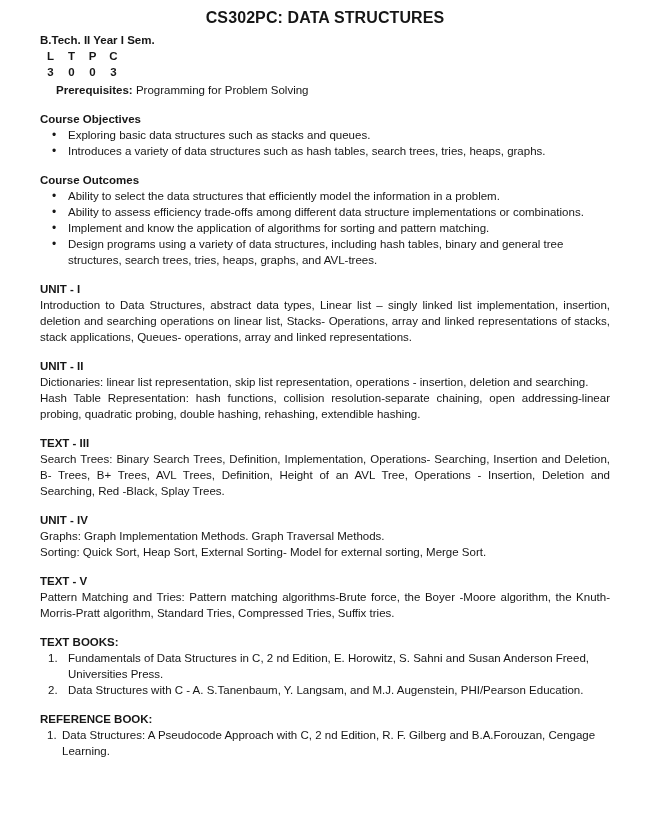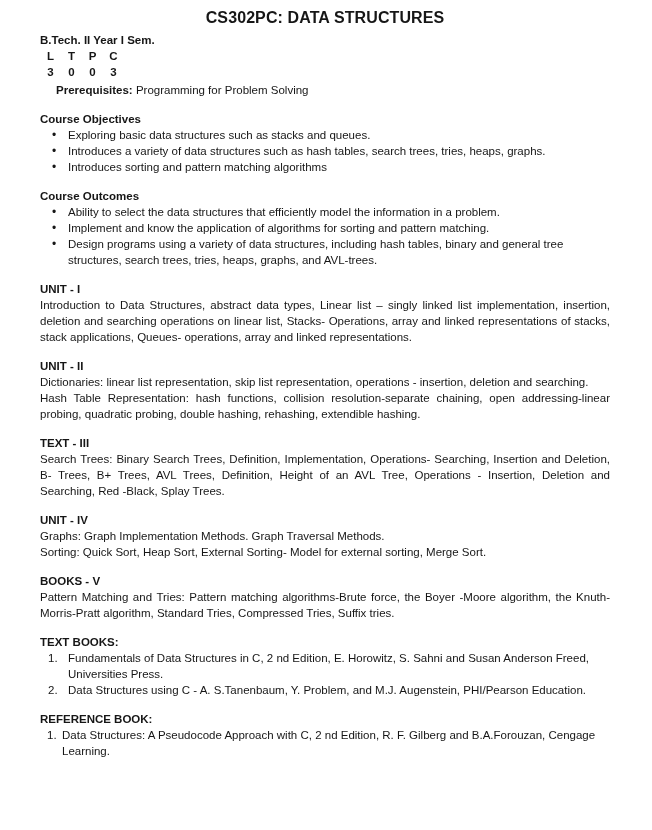--- a/index.html
+++ b/index.html
@@ -61,28 +61,28 @@
   <div class="prereq">
     <span class="bold">Prerequisites:</span>
     <span>Programming for Problem Solving</span>
   </div>
 
   <div>
     <div class="sec-heading">Course Objectives</div>
     <ul class="bullets">
       <li>Exploring basic data structures such as stacks and queues.</li>
       <li>Introduces a variety of data structures such as hash tables, search trees, tries, heaps, graphs.</li>
-      <li>Introduces sorting and pattern matching algorithms</li>
     </ul>
   </div>
 
   <div>
     <div class="sec-heading">Course Outcomes</div>
     <ul class="bullets">
       <li>Ability to select the data structures that efficiently model the information in a problem.</li>
+      <li>Ability to assess efficiency trade-offs among  different data structure  implementations or combinations.</li>
       <li>Implement and know the application of algorithms for sorting and pattern matching.</li>
       <li>Design programs using a variety of data structures, including hash tables, binary and general tree structures, search trees, tries, heaps, graphs, and AVL-trees.</li>
     </ul>
   </div>
 
   <div>
     <div class="sec-heading">UNIT - I</div>
     <p class="unit-para">Introduction to Data Structures, abstract data types, Linear list – singly linked list implementation, insertion, deletion and searching operations on linear list, Stacks- Operations, array and linked representations of stacks, stack applications, Queues- operations, array and linked representations.</p>
   </div>
 
@@ -97,29 +97,29 @@
     <p class="unit-para">Search Trees: Binary Search Trees, Definition, Implementation, Operations- Searching, Insertion and Deletion, B- Trees, B+ Trees, AVL Trees, Definition, Height of an AVL Tree, Operations - Insertion, Deletion and Searching, Red -Black, Splay Trees.</p>
   </div>
 
   <div>
     <div class="sec-heading">UNIT - IV</div>
     <p class="unit-para">Graphs: Graph Implementation Methods. Graph Traversal Methods.</p>
     <p class="unit-para">Sorting: Quick Sort, Heap Sort, External Sorting- Model for external sorting, Merge Sort.</p>
   </div>
 
   <div>
-    <div class="sec-heading">BOOKS - V</div>
+    <div class="sec-heading">TEXT - V</div>
     <p class="unit-para">Pattern Matching and Tries: Pattern matching algorithms-Brute force, the Boyer -Moore algorithm, the Knuth-Morris-Pratt algorithm, Standard Tries, Compressed Tries, Suffix tries.</p>
   </div>
 
   <div>
     <div class="sec-heading">TEXT BOOKS:</div>
     <ol class="books">
       <li>Fundamentals of Data Structures in C, 2 nd Edition, E. Horowitz, S. Sahni and Susan Anderson Freed, Universities Press.</li>
-      <li>Data Structures using C - A. S.Tanenbaum, Y. Problem, and M.J. Augenstein, PHI/Pearson Education.</li>
+      <li>Data Structures with C - A. S.Tanenbaum, Y. Langsam, and M.J. Augenstein, PHI/Pearson Education.</li>
     </ol>
   </div>
 
   <div>
     <div class="sec-heading">REFERENCE BOOK:</div>
     <ol class="refs">
       <li>Data Structures: A Pseudocode Approach with C, 2 nd Edition, R. F. Gilberg and B.A.Forouzan, Cengage Learning.</li>
     </ol>
   </div>
 

